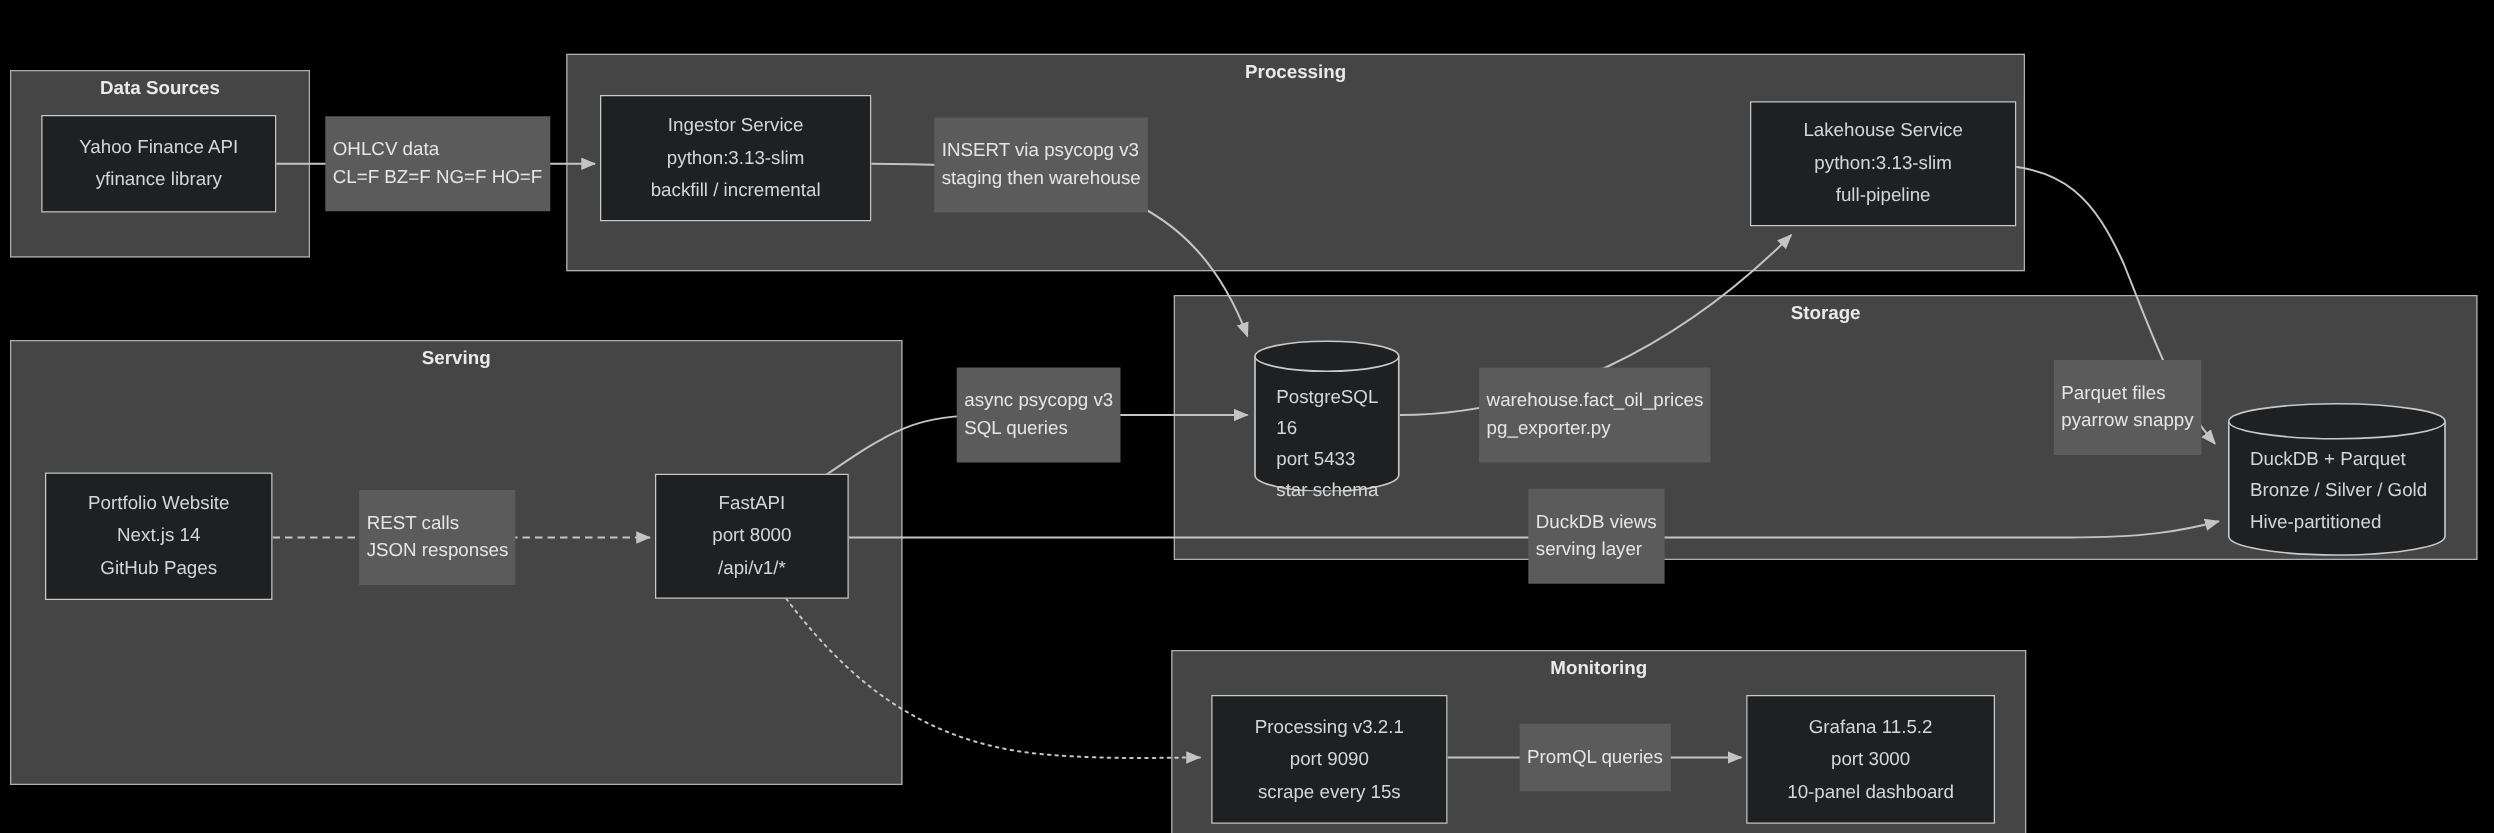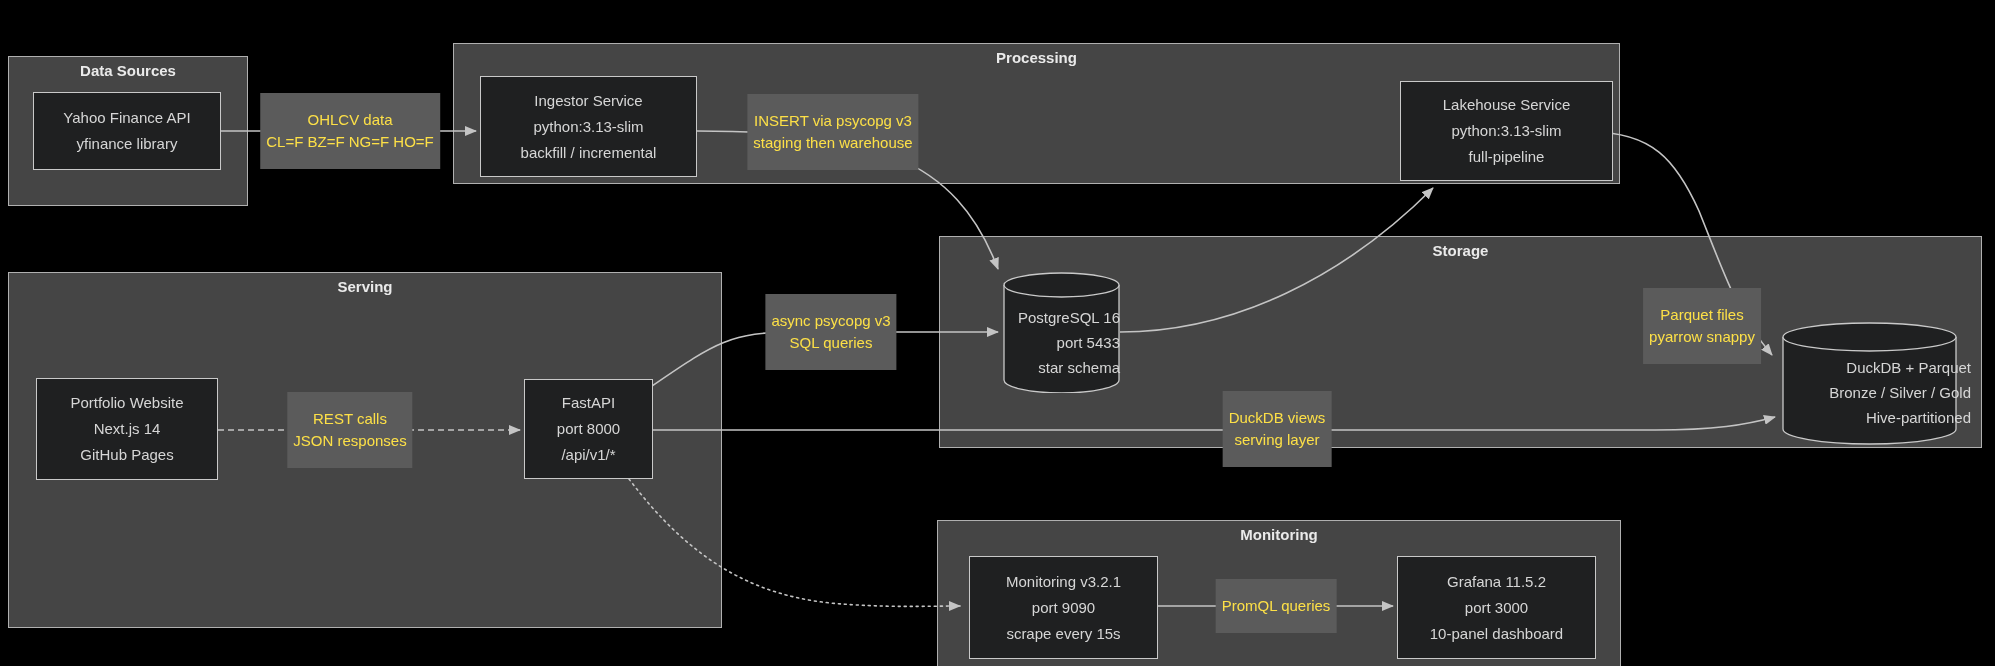--- a/index.html
+++ b/index.html
@@ -17,36 +17,36 @@
   .edge.dashed{stroke-dasharray:6 4;}
   .edge.dotted{stroke-dasharray:2 4;stroke-linecap:round;}
   
   .node{position:absolute;z-index:4;background:#1f2021;border:1px solid #c9c9c9;box-sizing:border-box;
     display:flex;flex-direction:column;justify-content:center;align-items:center;
     font-size:15px;line-height:26px;text-align:center;}
   
   .cyl{position:absolute;z-index:4;}
   .cyl svg{position:absolute;left:0;top:0;}
   .cyl-shape{fill:#1f2021;stroke:#c9c9c9;stroke-width:1.3;}
-  .cyl-text{position:absolute;left:0;right:0;top:33px;text-align:right;
-    font-size:15px;line-height:25px;}
+  .cyl-text{position:absolute;left:0;right:0;top:33px;text-align:left;
+    font-size:15px;line-height:25px;padding-left:18px;}
   
   .elabel{position:absolute;z-index:3;transform:translate(-50%,-50%);
-    background:#5b5b5b;color:#fde047;padding:16px 6px;white-space:nowrap;
-    font-size:15px;line-height:22px;text-align:center;}
+    background:#5b5b5b;color:#e5e5e5;padding:16px 6px;white-space:nowrap;
+    font-size:15px;line-height:22px;text-align:left;}
 </style>
 </head>
 <body>
 
 <div class="canvas">
 
   <div class="cluster" style="left:8px;top:18px;width:240px;height:150px">
     <div class="cluster-title">Data Sources</div>
   </div>
-  <div class="cluster" style="left:453px;top:5px;width:1167px;height:141px">
+  <div class="cluster" style="left:453px;top:5px;width:1167px;height:174px">
     <div class="cluster-title">Processing</div>
   </div>
   <div class="cluster" style="left:8px;top:234px;width:714px;height:356px">
     <div class="cluster-title">Serving</div>
   </div>
   <div class="cluster" style="left:939px;top:198px;width:1043px;height:212px">
     <div class="cluster-title">Storage</div>
   </div>
   <div class="cluster" style="left:937px;top:482px;width:684px;height:173px">
     <div class="cluster-title">Monitoring</div>
@@ -78,20 +78,24 @@
     <div>staging then warehouse</div>
   </div>
   <div class="elabel" style="left:831px;top:294px">
     <div>async psycopg v3</div>
     <div>SQL queries</div>
   </div>
   <div class="elabel" style="left:350px;top:392px">
     <div>REST calls</div>
     <div>JSON responses</div>
   </div>
+  <div class="elabel" style="left:1276px;top:294px">
+    <div>warehouse.fact_oil_prices</div>
+    <div>pg_exporter.py</div>
+  </div>
   <div class="elabel" style="left:1702px;top:288px">
     <div>Parquet files</div>
     <div>pyarrow snappy</div>
   </div>
   <div class="elabel" style="left:1277px;top:391px">
     <div>DuckDB views</div>
     <div>serving layer</div>
   </div>
   <div class="elabel" style="left:1276px;top:568px">
     <div>PromQL queries</div>
@@ -109,27 +113,27 @@
   <div class="node" style="left:1400px;top:43px;width:213px;height:100px">
     <div>Lakehouse Service</div>
     <div>python:3.13-slim</div>
     <div>full-pipeline</div>
   </div>
   <div class="node" style="left:36px;top:340px;width:182px;height:102px">
     <div>Portfolio Website</div>
     <div>Next.js 14</div>
     <div>GitHub Pages</div>
   </div>
-  <div class="node" style="left:524px;top:341px;width:129px;height:100px">
+  <div class="node" style="left:524px;top:341px;width:155px;height:100px">
     <div>FastAPI</div>
     <div>port 8000</div>
     <div>/api/v1/*</div>
   </div>
   <div class="node" style="left:969px;top:518px;width:189px;height:103px">
-    <div>Monitoring v3.2.1</div>
+    <div>Processing v3.2.1</div>
     <div>port 9090</div>
     <div>scrape every 15s</div>
   </div>
   <div class="node" style="left:1397px;top:518px;width:199px;height:103px">
     <div>Grafana 11.5.2</div>
     <div>port 3000</div>
     <div>10-panel dashboard</div>
   </div>
 
   <div class="cyl" style="left:1003px;top:234px;width:117px;height:121px">

